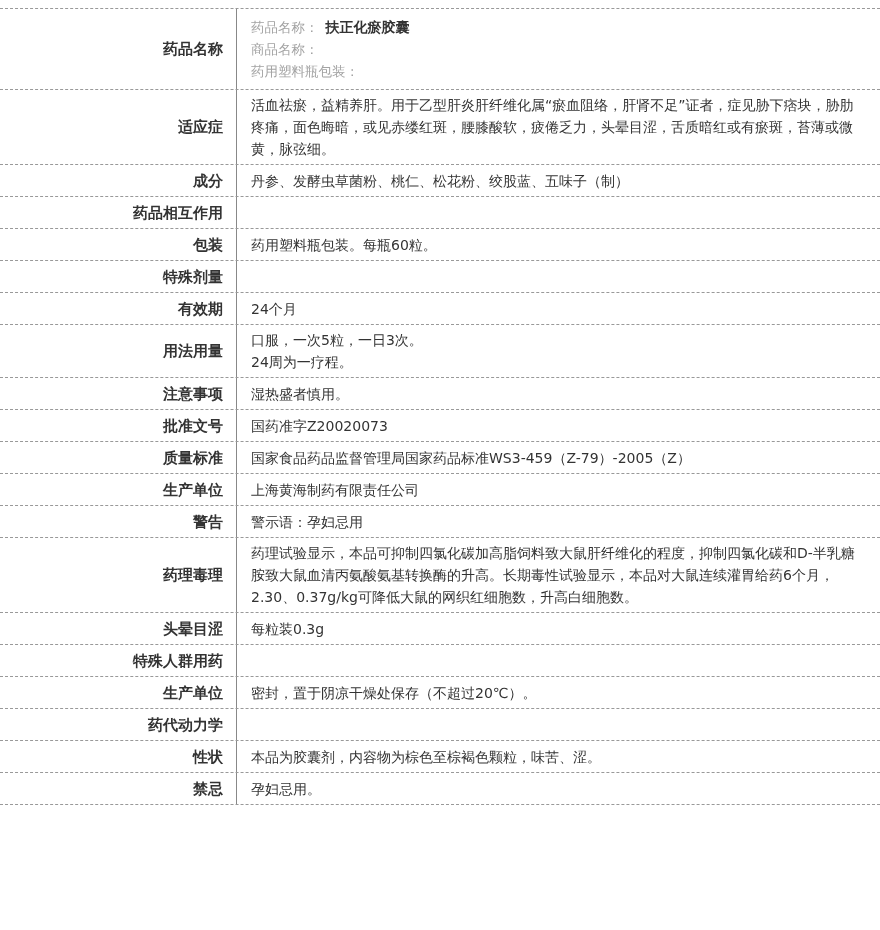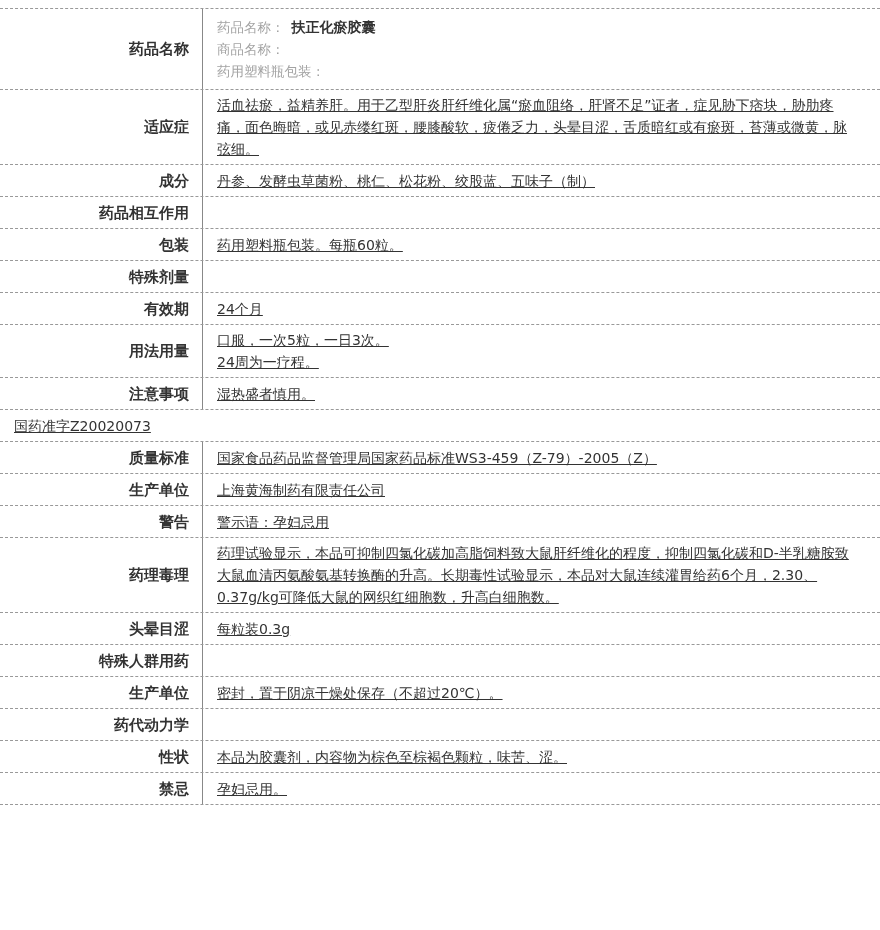--- a/index.html
+++ b/index.html
@@ -18,21 +18,21 @@
     margin-top: 8px;
     width: 880px;
     border-bottom: 1px dashed #999999;
   }
   .row {
     display: flex;
     border-top: 1px dashed #999999;
     min-height: 31px;
   }
   .label-cell {
-    width: 203px;
+    width: 237px;
     box-sizing: border-box;
     border-right: 1px solid #888888;
     display: flex;
     align-items: center;
     justify-content: flex-end;
     padding-right: 13px;
     font-size: 15px;
     font-weight: bold;
     color: #333333;
     line-height: 20px;
@@ -44,21 +44,20 @@
     display: flex;
     flex-direction: column;
     justify-content: center;
     padding: 4px 24px 4px 14px;
     font-size: 14px;
     line-height: 22px;
     color: #333333;
   }
   .value-text {
     white-space: pre-line;
-    text-decoration: underline;
   }
   .row-name .value-cell {
     padding-top: 7px;
     padding-bottom: 7px;
   }
   .field-line {
     line-height: 22px;
   }
   .field-label {
     color: #a3a3a3;
@@ -135,20 +134,21 @@
 24周为一疗程。</div>
         </div>
       </div>
       <div class="row">
         <div class="label-cell">注意事项</div>
         <div class="value-cell">
           <div class="value-text">湿热盛者慎用。</div>
         </div>
       </div>
       <div class="row">
+        <div class="label-cell">批准文号</div>
         <div class="value-cell">
           <div class="value-text">国药准字Z20020073</div>
         </div>
       </div>
       <div class="row">
         <div class="label-cell">质量标准</div>
         <div class="value-cell">
           <div class="value-text">国家食品药品监督管理局国家药品标准WS3-459（Z-79）-2005（Z）</div>
         </div>
       </div>

